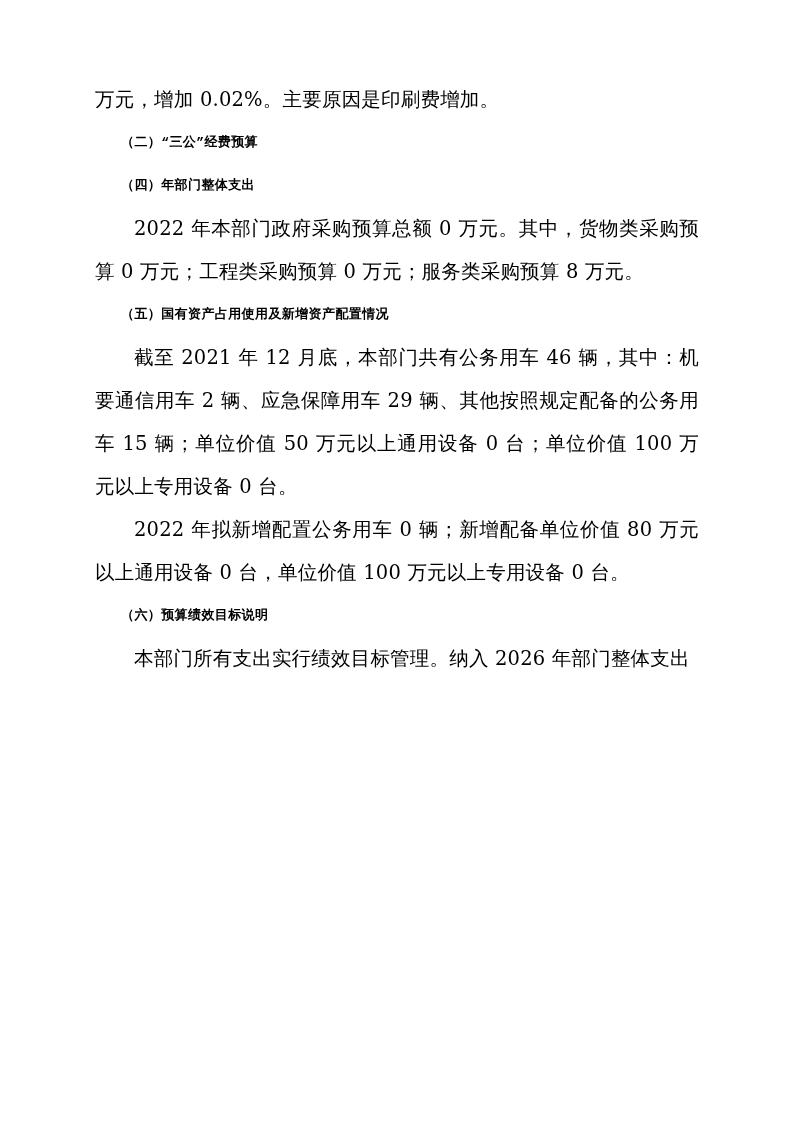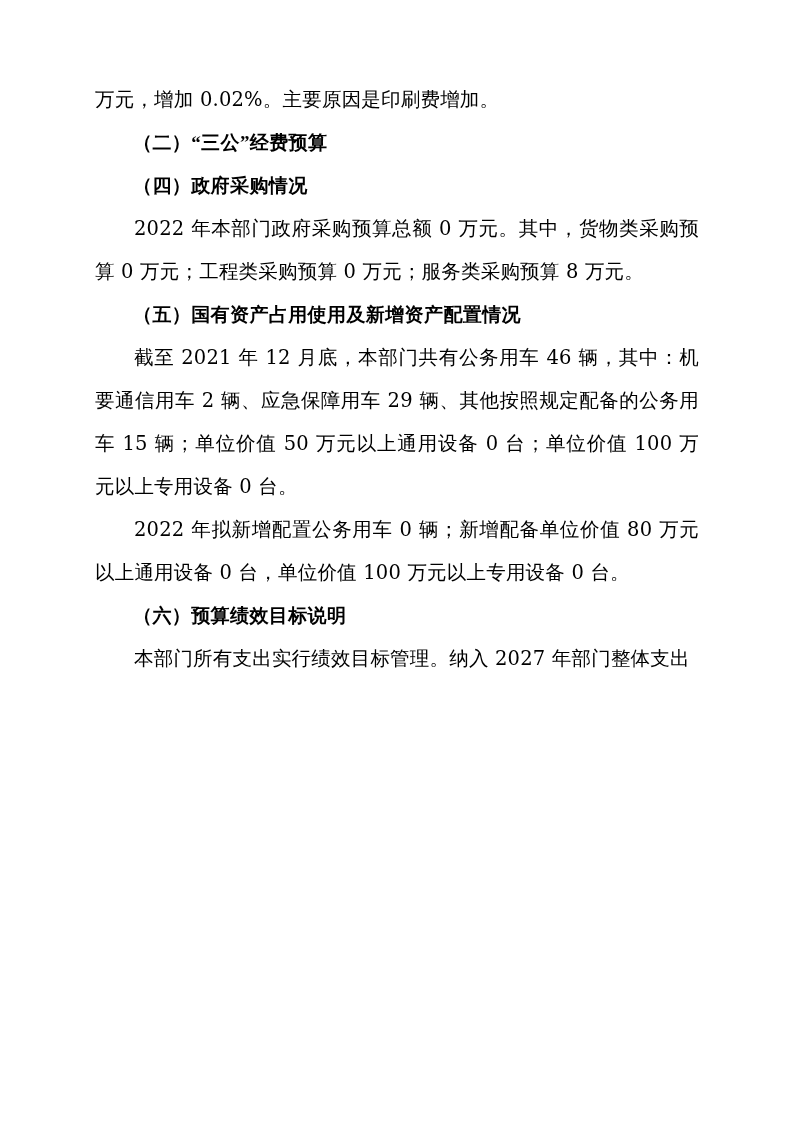--- a/index.html
+++ b/index.html
@@ -30,49 +30,49 @@
   }
   p {
     margin: 0;
   }
   .para {
     text-indent: 2em;
   }
   .heading {
     text-indent: 2em;
     font-weight: bold;
-    font-family: Liberation Serif, serif;
-    font-size: 19px;
+    font-family: Liberation Mono, monospace;
+    font-size: 13px;
     letter-spacing: 0.4px;
   }
   .first-line {
     text-indent: 0;
   }
 </style>
 </head>
 <body>
 
 <div class="page">
   <div class="doc-body">
 
     <p class="para first-line">万元，增加 0.02%。主要原因是印刷费增加。</p>
 
     <p class="heading">（二）“三公”经费预算</p>
 
 
 
 
-    <p class="heading">（四）政府采购情况</p>
+    <p class="heading">（四）年部门整体支出</p>
 
     <p class="para">2022 年本部门政府采购预算总额 0 万元。其中，货物类采购预算 0 万元；工程类采购预算 0 万元；服务类采购预算 8 万元。</p>
 
     <p class="heading">（五）国有资产占用使用及新增资产配置情况</p>
 
     <p class="para">截至 2021 年 12 月底，本部门共有公务用车 46 辆，其中：机要通信用车 2 辆、应急保障用车 29 辆、其他按照规定配备的公务用车 15 辆；单位价值 50 万元以上通用设备 0 台；单位价值 100 万元以上专用设备 0 台。</p>
 
     <p class="para">2022 年拟新增配置公务用车 0 辆；新增配备单位价值 80 万元以上通用设备 0 台，单位价值 100 万元以上专用设备 0 台。</p>
 
     <p class="heading">（六）预算绩效目标说明</p>
 
-    <p class="para">本部门所有支出实行绩效目标管理。纳入 2027 年部门整体支出</p>
+    <p class="para">本部门所有支出实行绩效目标管理。纳入 2026 年部门整体支出</p>
 
   </div>
 </div>
 
 </body></html>

